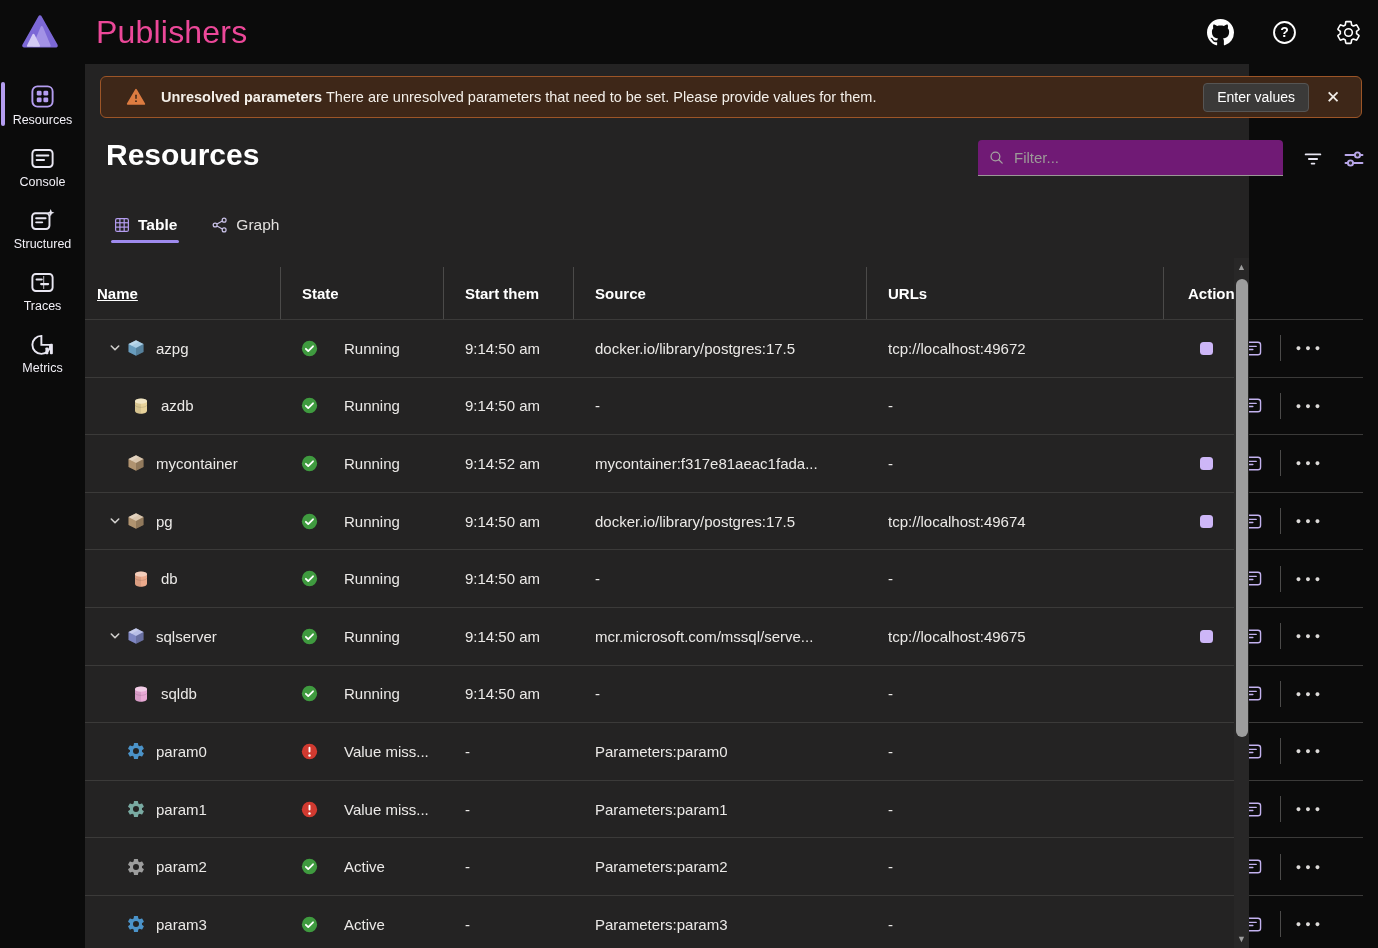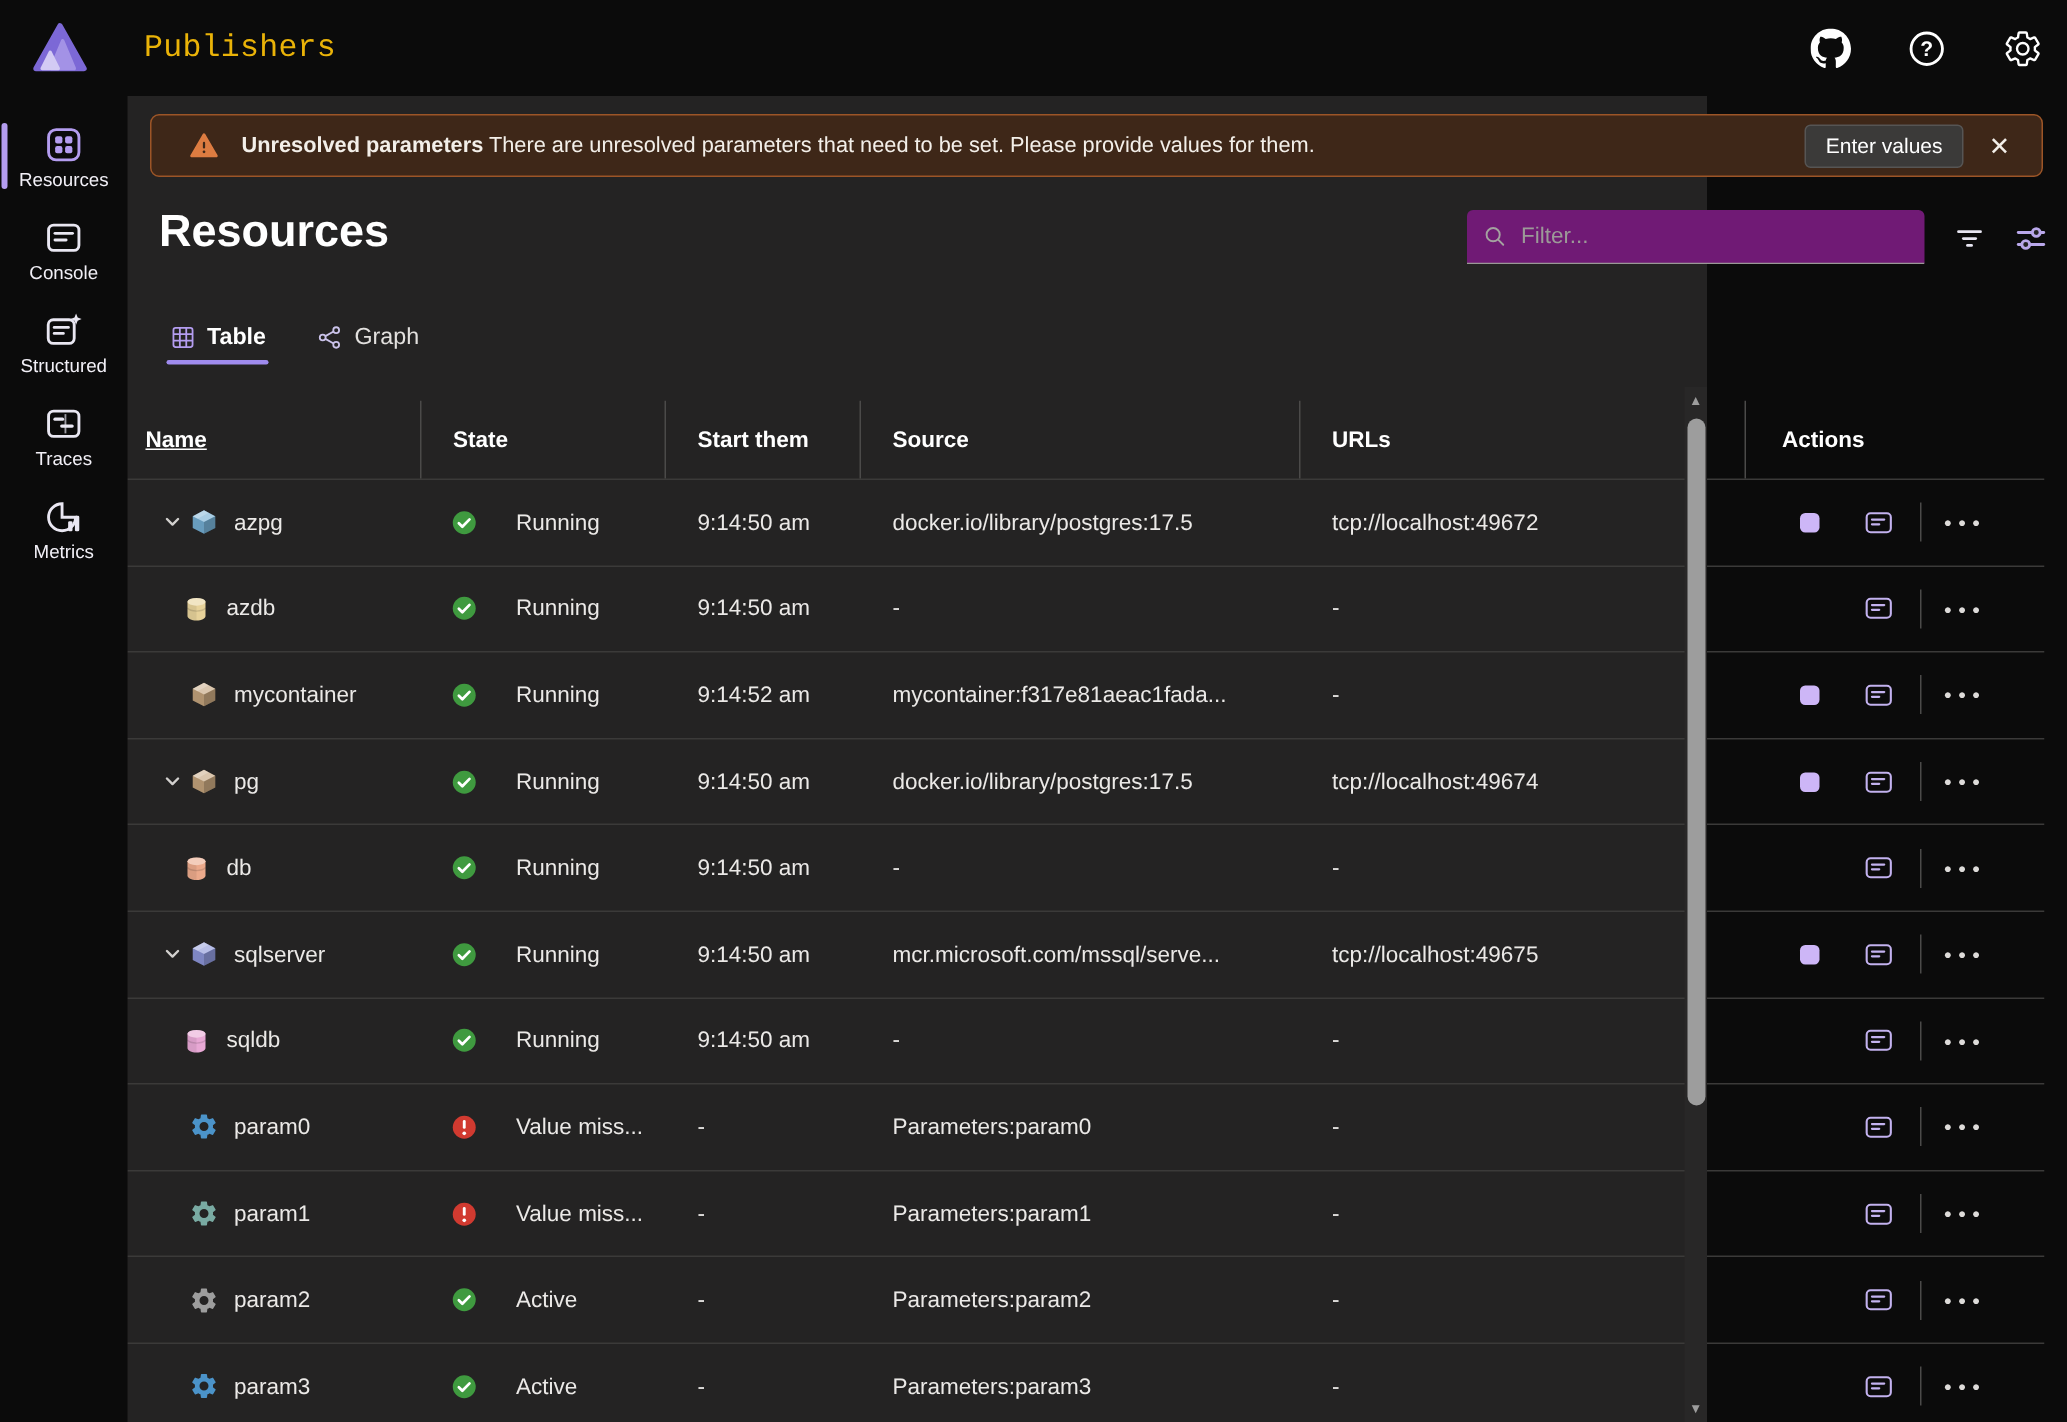--- a/index.html
+++ b/index.html
@@ -3,36 +3,36 @@
 <meta charset="utf-8">
 <style>
   * { margin:0; padding:0; box-sizing:border-box; }
   html,body { width:1378px; height:948px; overflow:hidden; background:#0b0b0b;
     font-family:"Liberation Sans", sans-serif; color:#ebe9e7; }
 
   
   .topbar { position:absolute; left:0; top:0; width:1378px; height:64px; background:#0b0b0b;
     display:flex; align-items:center; }
   .logo { width:38px; height:38px; margin-left:21px; display:flex; align-items:center; justify-content:center; }
-  .app-title { font-size:21px; font-weight:400; color:#eab308; margin-left:37px; letter-spacing:.2px;font-family:Liberation Mono, monospace; }
+  .app-title { font-size:32px; font-weight:400; color:#ec4899; margin-left:37px; letter-spacing:.2px; }
   .topbar-icons { margin-left:auto; display:flex; align-items:center; gap:36px; margin-right:16px; }
   .topbar-icons .tbtn { width:28px; height:28px; display:flex; align-items:center; justify-content:center; cursor:pointer; }
 
   
   .sidebar { position:absolute; left:0; top:64px; width:85px; bottom:0; background:#0b0b0b; padding-top:10px; }
   .side-item { position:relative; width:85px; height:62px; display:flex; flex-direction:column;
     align-items:center; justify-content:center; cursor:pointer; }
   .side-item .side-ic { width:27px; height:27px; }
   .side-item .side-ic svg { width:27px; height:27px; }
   .side-label { font-size:12.5px; color:#f2f0f7; margin-top:3px; }
   .side-item.active::before { content:""; position:absolute; left:1px; top:8px; width:4px; height:44px;
     background:#b49df0; border-radius:3px; }
 
   
-  .main { position:absolute; left:85px; top:64px; width:1053px; bottom:0; background:#242323; }
+  .main { position:absolute; left:85px; top:64px; width:1164px; bottom:0; background:#242323; }
 
   
   .banner { position:absolute; left:15px; top:12px; width:1262px; height:42px; background:#3e2718;
     border:1px solid #9c5527; border-radius:6px; display:flex; align-items:center; padding:0 12px; }
   .banner .warn-ic { width:20px; height:20px; margin:0 2px 0 13px; }
   .banner-text { margin-left:13px; font-size:14.5px; color:#f3efe9; white-space:nowrap; }
   .banner-text b { font-weight:700; }
   .banner-btn { margin-left:auto; height:29px; padding:0 13px; background:#3b3a39; border:1px solid #565554;
     border-radius:4px; color:#ffffff; font-size:14px; font-family:inherit; cursor:pointer; white-space:nowrap; }
   .banner-close { width:28px; height:28px; margin-left:10px; margin-right:2px; background:none; border:none;
@@ -68,21 +68,21 @@
   .hcell:nth-child(1) { padding-left:12px;text-decoration:underline; }
   .hcell:nth-child(6) { padding-left:24px; }
   .hcell + .hcell { border-left:1px solid #4b4a49; }
   .trow { height:57.6px; border-top:1px solid #3b3a39; cursor:pointer; }
   .tcell { display:flex; align-items:center; font-size:15px; color:#ebe9e7; padding-left:22px;
     white-space:nowrap; overflow:hidden; }
   .ncell { padding-left:19px; }
   .chev { width:21px; height:16px; display:flex; align-items:center; justify-content:center; flex:none; cursor:pointer; }
   .chev svg { width:12px; height:12px; }
   .chev.hidden { visibility:hidden; }
-  .trow.child .ncell { padding-left:14px; }
+  .trow.child .ncell { padding-left:24px; }
   .res-ic { width:20px; height:20px; flex:none; margin-left:1px; }
   .res-ic svg { width:20px; height:20px; display:block; }
   .rname { margin-left:10px; }
   .scell { padding-left:21px; gap:26px; }
   .state-ic svg { width:17px; height:17px; display:block; }
   .acell { padding-left:30px; gap:0; }
   .stop-btn { width:26px; height:26px; display:flex; align-items:center; justify-content:center;
     background:none; border:none; cursor:pointer; }
   .stop-btn .sq { width:13px; height:13px; background:#cdb6f7; border-radius:3.5px; }
   .stop-btn.hidden-keep { visibility:hidden; }

